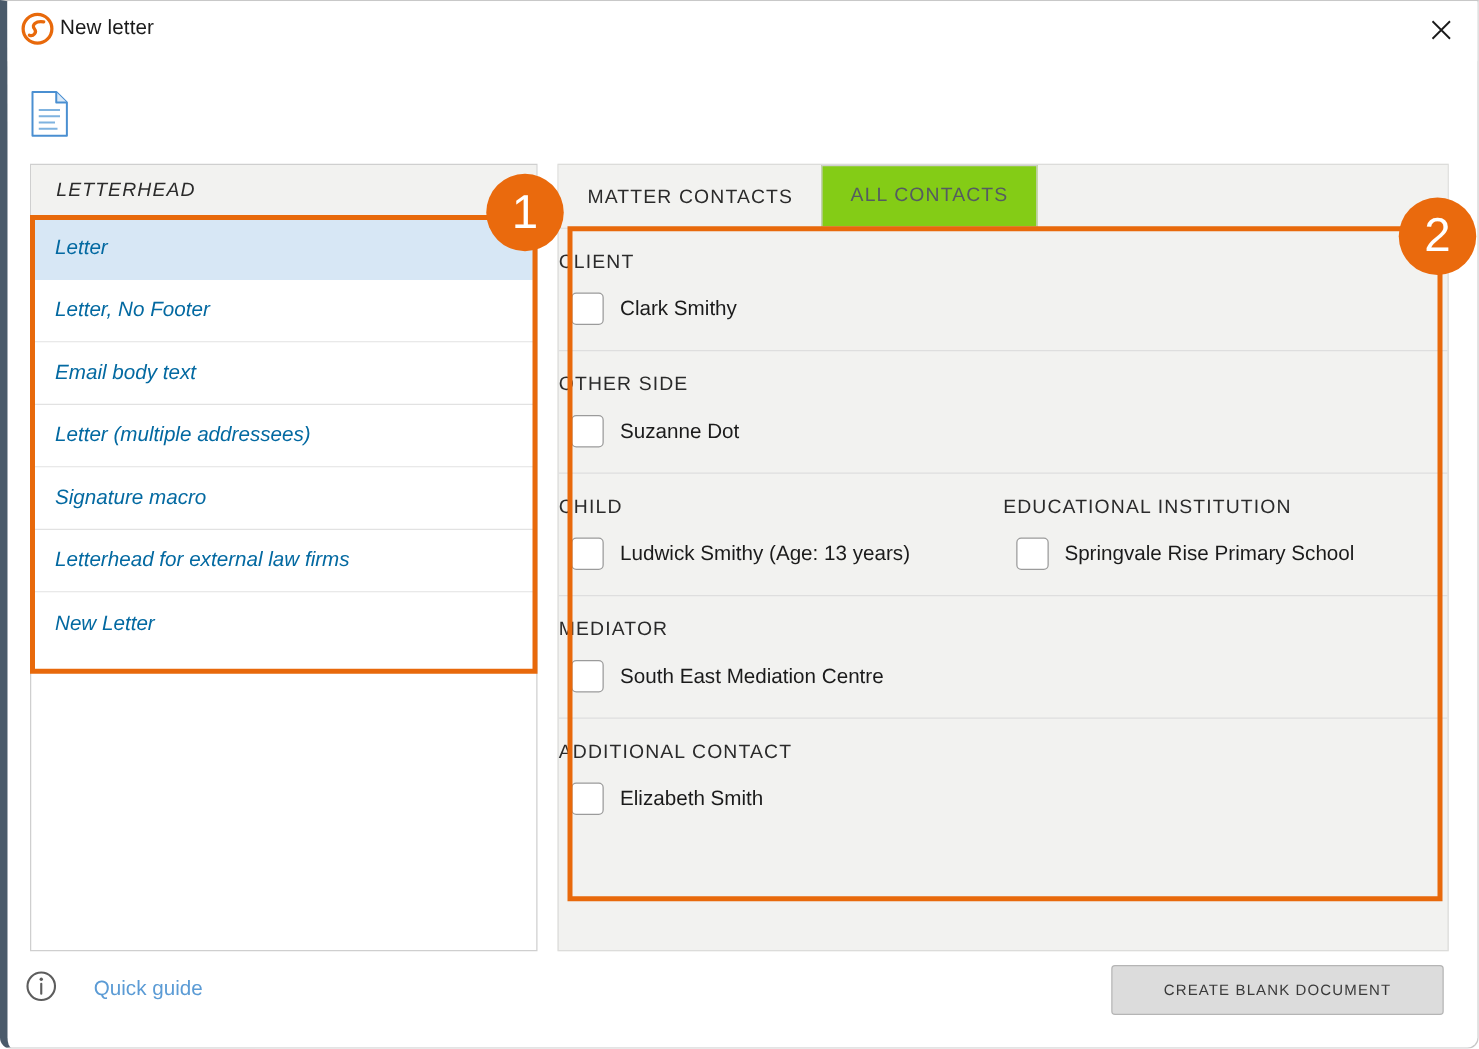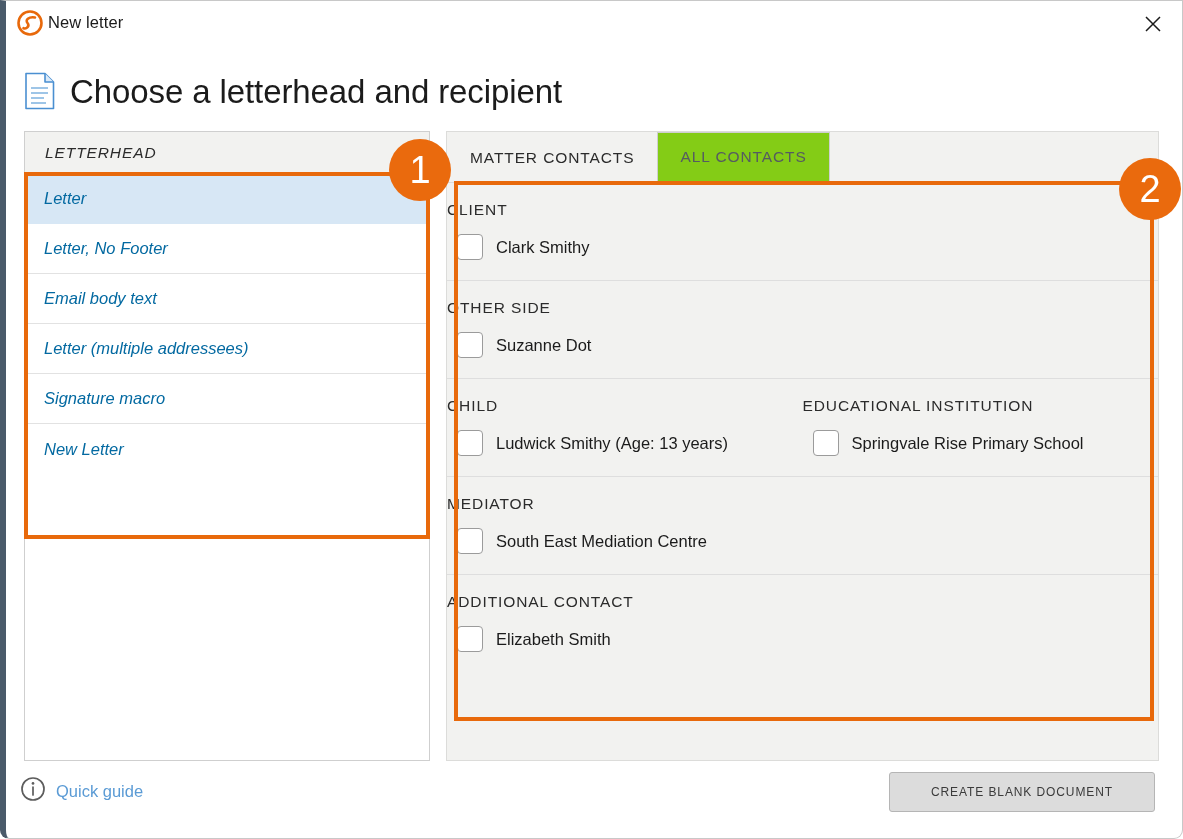--- a/index.html
+++ b/index.html
@@ -214,20 +214,21 @@
     left: 0; right: 0;
     bottom: 0;
     height: 78px;
   }
   #quick-guide {
     position: absolute;
     left: 14px; top: 16px;
     display: flex;
     align-items: center;
     cursor: pointer;
+    gap: 19px;
   }
   #quick-guide .label {
     margin-left: 10px;
     font-size: 16.5px;
     color: #5b9bd5;
   }
   #create-btn {
     position: absolute;
     right: 27px; top: 12px;
     width: 266px;
@@ -293,21 +294,20 @@
   </div>
 
   <div id="heading">
     <div id="heading-icon">
       <svg width="32" height="38" viewBox="0 0 32 38">
         <path d="M2 1.5 H21 L29.5 10 V36.5 H2 Z" fill="#ffffff" stroke="#4a8fd1" stroke-width="1.6" stroke-linejoin="round"></path>
         <path d="M21 1.5 V10 H29.5" fill="#dbeaf8" stroke="#4a8fd1" stroke-width="1.6" stroke-linejoin="round"></path>
         <path d="M7 16 H24 M7 21 H24 M7 26 H20 M7 31 H22" stroke="#7fb3e0" stroke-width="1.5"></path>
       </svg>
     </div>
-    <div id="heading-title">Choose a letterhead and recipient</div>
   </div>
 
   <div id="left-panel">
     <div id="letterhead-header">
       <span>LETTERHEAD</span>
     </div>
     <div id="letterhead-list">
         <div class="lh-item selected">
           <span>Letter</span>
         </div>
@@ -315,20 +315,23 @@
           <span>Letter, No Footer</span>
         </div>
         <div class="lh-item">
           <span>Email body text</span>
         </div>
         <div class="lh-item">
           <span>Letter (multiple addressees)</span>
         </div>
         <div class="lh-item">
           <span>Signature macro</span>
+        </div>
+        <div class="lh-item">
+          <span>Letterhead for external law firms</span>
         </div>
         <div class="lh-item">
           <span>New Letter</span>
         </div>
       </div>
   </div>
 
   <div id="right-panel">
     <div id="tabs">
         <div class="tab active">

